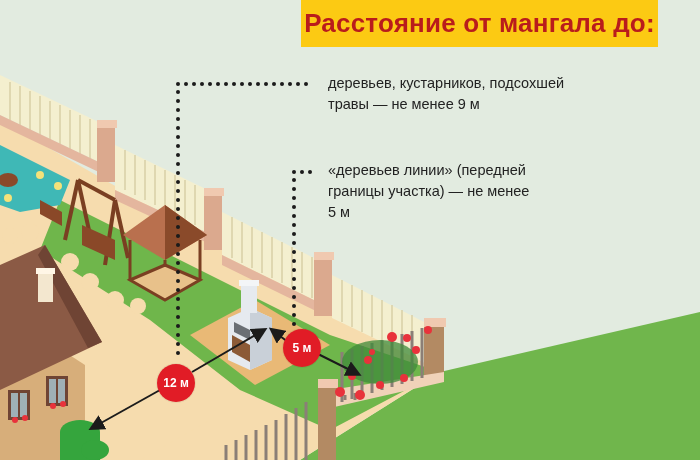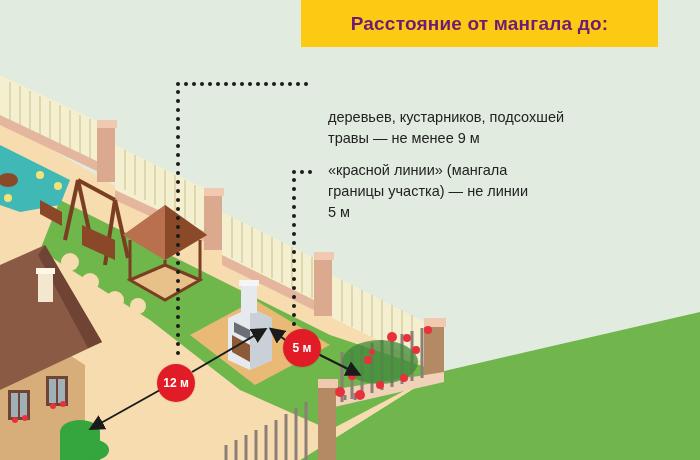--- a/index.html
+++ b/index.html
@@ -1,21 +1,21 @@
 <!DOCTYPE html>
 <html><head>
 <meta charset="utf-8">
 <style>
   html,body{margin:0;padding:0;}
   body{width:700px;height:460px;overflow:hidden;background:#e2ebe0;font-family:"Liberation Sans",sans-serif;position:relative;}
   .scene{position:absolute;left:0;top:0;width:700px;height:460px;}
   .title-banner{position:absolute;left:301px;top:0;width:357px;height:47px;background:#fcca13;display:flex;align-items:center;justify-content:center;}
-  .title-text{font-family:"Liberation Sans",sans-serif;font-weight:bold;font-size:19px;color:#701a75;letter-spacing:0.2px;}
+  .title-text{font-family:"Liberation Sans",sans-serif;font-weight:bold;font-size:26px;color:#b91c1c;letter-spacing:0.2px;}
   .note{position:absolute;font-size:14.5px;line-height:21px;color:#222;}
-  .note-1{left:328px;top:73px;width:330px;margin-top:34px;}
+  .note-1{left:328px;top:73px;width:330px;}
   .note-2{left:328px;top:160px;width:260px;}
   .badge{position:absolute;border-radius:50%;background:#e11c26;color:#fff;font-weight:bold;display:flex;align-items:center;justify-content:center;font-size:12px;box-shadow:0 0 0 1px rgba(0,0,0,0.05);}
   .badge-10{left:157px;top:364px;width:38px;height:38px;}
   .badge-5{left:283px;top:329px;width:38px;height:38px;}
 </style>
 </head>
 <body>
 
 <svg class="scene" viewBox="0 0 700 460" xmlns="http://www.w3.org/2000/svg">
 
@@ -307,19 +307,19 @@
 <div class="title-banner">
   <span class="title-text">Расстояние от мангала до:</span>
 </div>
 
 <div class="note note-1">
   <div>деревьев, кустарников, подсохшей</div>
   <div>травы — не менее 9 м</div>
 </div>
 
 <div class="note note-2">
-  <div>«красной линии» (мангала</div>
-  <div>границы участка) — не линии</div>
+  <div>«деревьев линии» (передней</div>
+  <div>границы участка) — не менее</div>
   <div>5 м</div>
 </div>
 
 <div class="badge badge-10">12 м</div>
 <div class="badge badge-5">5 м</div>
 
 </body></html>

